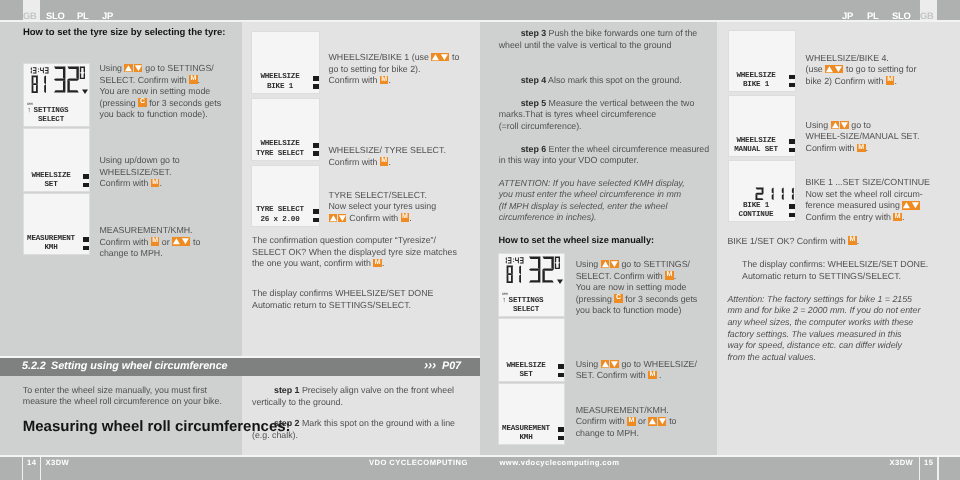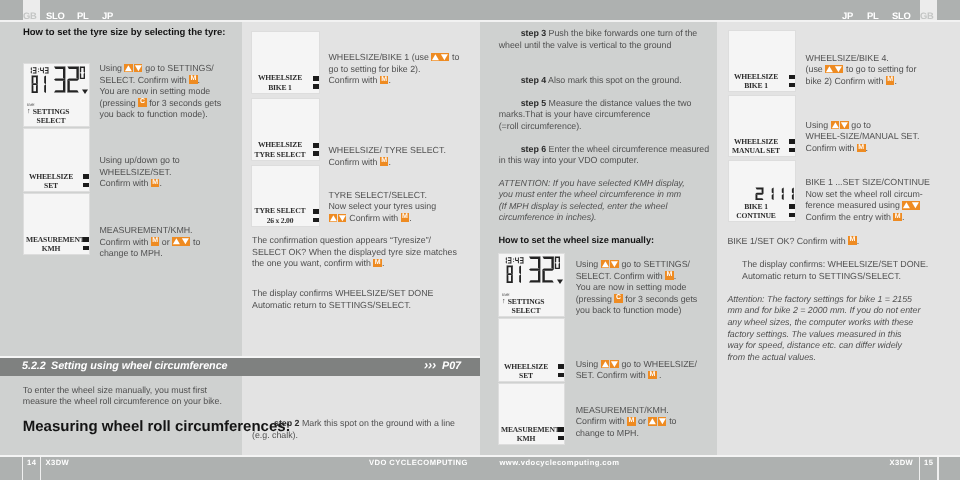--- a/index.html
+++ b/index.html
@@ -24,21 +24,21 @@
 
 .txt{position:absolute;color:#515151;font-size:8.85px;line-height:11.6px;white-space:nowrap;letter-spacing:-.02px;}
 .hd{position:absolute;color:#141414;font-size:9.5px;font-weight:bold;letter-spacing:-0.02px;white-space:nowrap;}
 .it{font-style:italic;}
 .sb{font-weight:bold;color:#2b2b2b;padding-left:22px;}
 
 
 .lcd{position:absolute;background:#f5f5f5;border:1px solid #dddddd;box-sizing:border-box;overflow:hidden;}
 
 
-.lcd>div{position:absolute;color:#2e2e2e;font-family:Liberation Serif, serif;}
+.lcd>div{position:absolute;color:#2e2e2e;font-family:Liberation Mono, monospace;}
 .lc-kmh{left:3px;top:36px;font-size:3.6px;letter-spacing:-0.2px;}
 .lc-r1{left:2px;right:13px;bottom:10.5px;text-align:center;font-size:7.6px;font-weight:bold;letter-spacing:-.2px;line-height:9px;}
 .lc-r2{left:2px;right:13px;bottom:1px;text-align:center;font-size:7.6px;font-weight:bold;letter-spacing:-.2px;line-height:9px;}
 
 .lcdsvg{position:absolute;left:0;top:0;}
 .lc-kmh{left:3px;top:39px;font-size:3.4px;letter-spacing:-.2px;font-family:"DejaVu Sans Mono",monospace;color:#444;}
 .lc-arrow{left:3px;top:44px;font-size:7px;line-height:7px;color:#333;}
 .lc-bar1{position:absolute;right:0px;bottom:12px;width:5.8px;height:4.6px;background:#1b1b1b;}
 .lc-bar2{position:absolute;right:0px;bottom:4px;width:5.8px;height:4.3px;background:#1b1b1b;}
 
@@ -225,21 +225,21 @@
         <div class="ln"><span>TYRE SELECT/SELECT.</span></div>
         <div class="ln"><span>Now select your tyres using</span></div>
         <div class="ln"><span class="key"><svg width="8.8" height="8.5" viewBox="0 0 9 8.3">
               <path d="M4.5 1.0 L8.1 7.3 L0.9 7.3 Z" fill="#fff"></path>
             </svg></span><span class="key"><svg width="8.8" height="8.5" viewBox="0 0 9 8.3">
               <path d="M4.5 7.3 L0.9 1.0 L8.1 1.0 Z" fill="#fff"></path>
             </svg></span><span> Confirm with </span><span class="keyt">M</span><span>.</span></div>
       </div>
 
     <div class="txt" style="left:252px;top:213px">
-        <div class="ln"><span>The confirmation question appears “Tyresize”/</span></div>
+        <div class="ln"><span>The confirmation question computer “Tyresize”/</span></div>
         <div class="ln"><span>SELECT OK? When the displayed tyre size matches</span></div>
         <div class="ln"><span>the one you want, confirm with </span><span class="keyt">M</span><span>.</span></div>
       </div>
     <div class="txt" style="left:252px;top:266px">
         <div class="ln"><span>The display confirms WHEELSIZE/SET DONE</span></div>
         <div class="ln"><span>Automatic return to SETTINGS/SELECT.</span></div>
       </div>
 
     <div class="secwhite"></div>
     <div class="secbar" style="left:0;top:335.5px;width:520px">
@@ -247,39 +247,43 @@
       <div class="sectxt" style="left:51px;top:2px">Setting using wheel circumference</div>
       <div class="sectxt" style="left:424px;top:0.5px;font-size:12.5px;letter-spacing:-.2px;font-weight:bold">›››</div>
       <div class="sectxt" style="left:442px;top:2px">P07</div>
     </div>
 
     <div class="txt" style="left:22.8px;top:362.5px">
         <div class="ln"><span>To enter the wheel size manually, you must first</span></div>
         <div class="ln"><span>measure the wheel roll circumference on your bike.</span></div>
       </div>
     <div class="hd" style="left:22.8px;top:396px;font-size:15px">Measuring wheel roll circumferences:</div>
+    <div class="txt" style="left:252px;top:363px">
+        <div class="ln"><span class="sb">step 1</span> <span>Precisely align valve on the front wheel</span></div>
+        <div class="ln"><span>vertically to the ground.</span></div>
+      </div>
     <div class="txt" style="left:252px;top:396px">
         <div class="ln"><span class="sb">step 2</span> <span>Mark this spot on the ground with a line</span></div>
         <div class="ln"><span>(e.g. chalk).</span></div>
       </div>
   </div>
 
   <div class="panel pr">
     <div class="lite" style="left:237px;width:243px"></div>
 
     <div class="txt" style="left:18.7px;top:6px">
         <div class="ln"><span class="sb">step 3</span> <span>Push the bike forwards one turn of the</span></div>
         <div class="ln"><span>wheel until the valve is vertical to the ground</span></div>
       </div>
     <div class="txt" style="left:18.7px;top:52.5px">
         <div class="ln"><span class="sb">step 4</span> <span>Also mark this spot on the ground.</span></div>
       </div>
     <div class="txt" style="left:18.7px;top:75.5px">
-        <div class="ln"><span class="sb">step 5</span> <span>Measure the distance values the two</span></div>
-        <div class="ln"><span>marks.That is your have circumference</span></div>
+        <div class="ln"><span class="sb">step 5</span> <span>Measure the vertical between the two</span></div>
+        <div class="ln"><span>marks.That is tyres wheel circumference</span></div>
         <div class="ln"><span>(=roll circumference).</span></div>
       </div>
     <div class="txt" style="left:18.7px;top:121.5px">
         <div class="ln"><span class="sb">step 6</span> <span>Enter the wheel circumference measured</span></div>
         <div class="ln"><span>in this way into your VDO computer.</span></div>
       </div>
     <div class="txt it" style="left:18.7px;top:155.5px">
         <div class="ln"><span>ATTENTION: If you have selected KMH display,</span></div>
         <div class="ln"><span>you must enter the wheel circumference in mm</span></div>
         <div class="ln"><span>(If MPH display is selected, enter the wheel</span></div>

